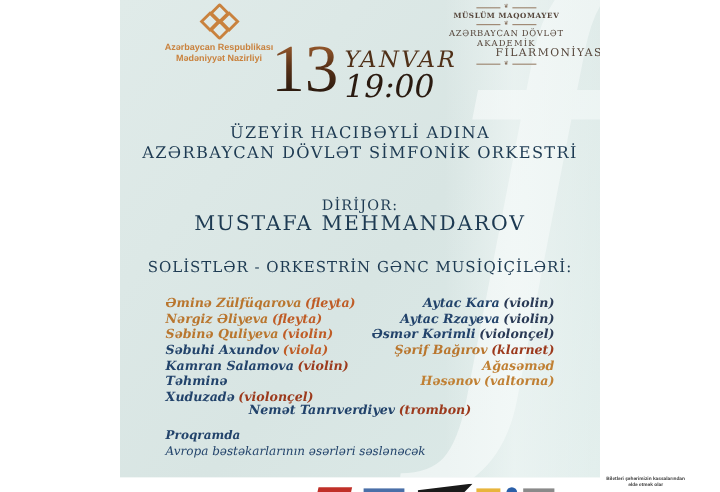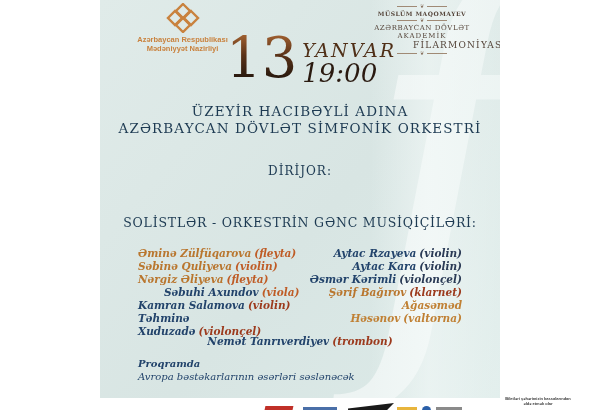--- a/index.html
+++ b/index.html
@@ -25,21 +25,21 @@
   .fl .glyph{font-size:5px;line-height:5px;}
   .p1{font-size:6px;letter-spacing:.5px;font-weight:bold;}
   .p2{font-size:7px;letter-spacing:.6px;margin-top:1px;text-align:center;}
   .p3{font-size:7px;letter-spacing:1px;}
   .p4{font-size:9px;letter-spacing:1.2px;margin-left:41px;}
 
   
   .date{position:absolute;left:126px;top:30px;display:flex;}
   .day{font-size:56px;line-height:56px;
        background:linear-gradient(180deg,#b06a35 0%,#5a3218 45%,#16100b 100%);
-       -webkit-background-clip:text;background-clip:text;color:transparent;}
+       -webkit-background-clip:text;background-clip:text;color:transparent;font-family:Liberation Serif, serif;}
   .dt{margin-left:5px;margin-top:9px;font-style:italic;}
   .month{font-size:19px;letter-spacing:2px;color:#503018;}
   .time{font-size:26px;line-height:22px;color:#2a1a10;margin-top:1px;}
 
   
   .title{position:absolute;top:103px;left:0;width:100%;text-align:center;color:#1d3a52;
          font-size:13.5px;letter-spacing:1.1px;line-height:17px;}
   .cond-label{position:absolute;top:164px;left:0;width:100%;text-align:center;color:#1d3a52;
               font-size:12px;letter-spacing:1px;}
   .cond-name{position:absolute;top:177px;left:0;width:100%;text-align:center;color:#1d3a52;
@@ -121,35 +121,36 @@
         <div class="time">19:00</div>
       </div>
     </div>
 
     <div class="title">
       <div>ÜZEYİR HACIBƏYLİ ADINA</div>
       <div>AZƏRBAYCAN DÖVLƏT SİMFONİK ORKESTRİ</div>
     </div>
 
     <div class="cond-label">DİRİJOR:</div>
+    <div class="cond-name">MUSTAFA MEHMANDAROV</div>
 
     <div class="sol-head">SOLİSTLƏR - ORKESTRİN GƏNC MUSİQİÇİLƏRİ:</div>
 
     <div class="cols">
       <div class="col-left">
         <div class="s-row"><span class="s-name" style="color: rgb(185, 118, 46); text-align: center;">Əminə Zülfüqarova</span><span class="s-inst" style="color: rgb(191, 92, 38);">(fleyta)</span></div>
+        <div class="s-row"><span class="s-name" style="color: rgb(185, 118, 46);">Nərgiz Əliyeva</span><span class="s-inst" style="color: rgb(191, 92, 38);">(fleyta)</span></div>
         <div class="s-row"><span class="s-name" style="color: rgb(185, 118, 46);">Səbinə Quliyeva</span><span class="s-inst" style="color: rgb(191, 92, 38);">(violin)</span></div>
-        <div class="s-row"><span class="s-name" style="color: rgb(185, 118, 46);">Nərgiz Əliyeva</span><span class="s-inst" style="color: rgb(191, 92, 38);">(fleyta)</span></div>
-        <div class="s-row"><span class="s-name" style="color: rgb(34, 67, 107); margin-left: 26px;">Səbuhi Axundov</span><span class="s-inst" style="color: rgb(191, 92, 38);">(viola)</span></div>
+        <div class="s-row"><span class="s-name" style="color: rgb(34, 67, 107);">Səbuhi Axundov</span><span class="s-inst" style="color: rgb(191, 92, 38);">(viola)</span></div>
         <div class="s-row"><span class="s-name" style="color: rgb(34, 67, 107);">Kamran Salamova</span><span class="s-inst" style="color: rgb(156, 58, 29);">(violin)</span></div>
         <div class="s-row"><span class="s-name" style="color: rgb(34, 67, 107);">Təhminə Xuduzadə</span><span class="s-inst" style="color: rgb(156, 58, 29);">(violonçel)</span></div>
       </div>
       <div class="col-right">
+        <div class="s-row"><span class="s-name" style="color: rgb(34, 67, 107);">Aytac Kara</span><span class="s-inst" style="color: rgb(42, 58, 85);">(violin)</span></div>
         <div class="s-row"><span class="s-name" style="color: rgb(34, 67, 107);">Aytac Rzayeva</span><span class="s-inst" style="color: rgb(42, 58, 85);">(violin)</span></div>
-        <div class="s-row"><span class="s-name" style="color: rgb(34, 67, 107);">Aytac Kara</span><span class="s-inst" style="color: rgb(42, 58, 85);">(violin)</span></div>
         <div class="s-row"><span class="s-name" style="color: rgb(34, 67, 107);">Əsmər Kərimli</span><span class="s-inst" style="color: rgb(42, 58, 85);">(violonçel)</span></div>
         <div class="s-row"><span class="s-name" style="color: rgb(185, 118, 46);">Şərif Bağırov</span><span class="s-inst" style="color: rgb(156, 58, 29);">(klarnet)</span></div>
         <div class="s-row"><span class="s-name" style="color: rgb(192, 128, 52);">Ağasəməd Həsənov</span><span class="s-inst" style="color: rgb(192, 128, 52);">(valtorna)</span></div>
       </div>
     </div>
 
     <div class="center-sol">
       <div class="s-row"><span class="s-name" style="color: rgb(34, 67, 107);">Nemət Tanrıverdiyev</span><span class="s-inst" style="color: rgb(156, 58, 29);">(trombon)</span></div>
     </div>
 

